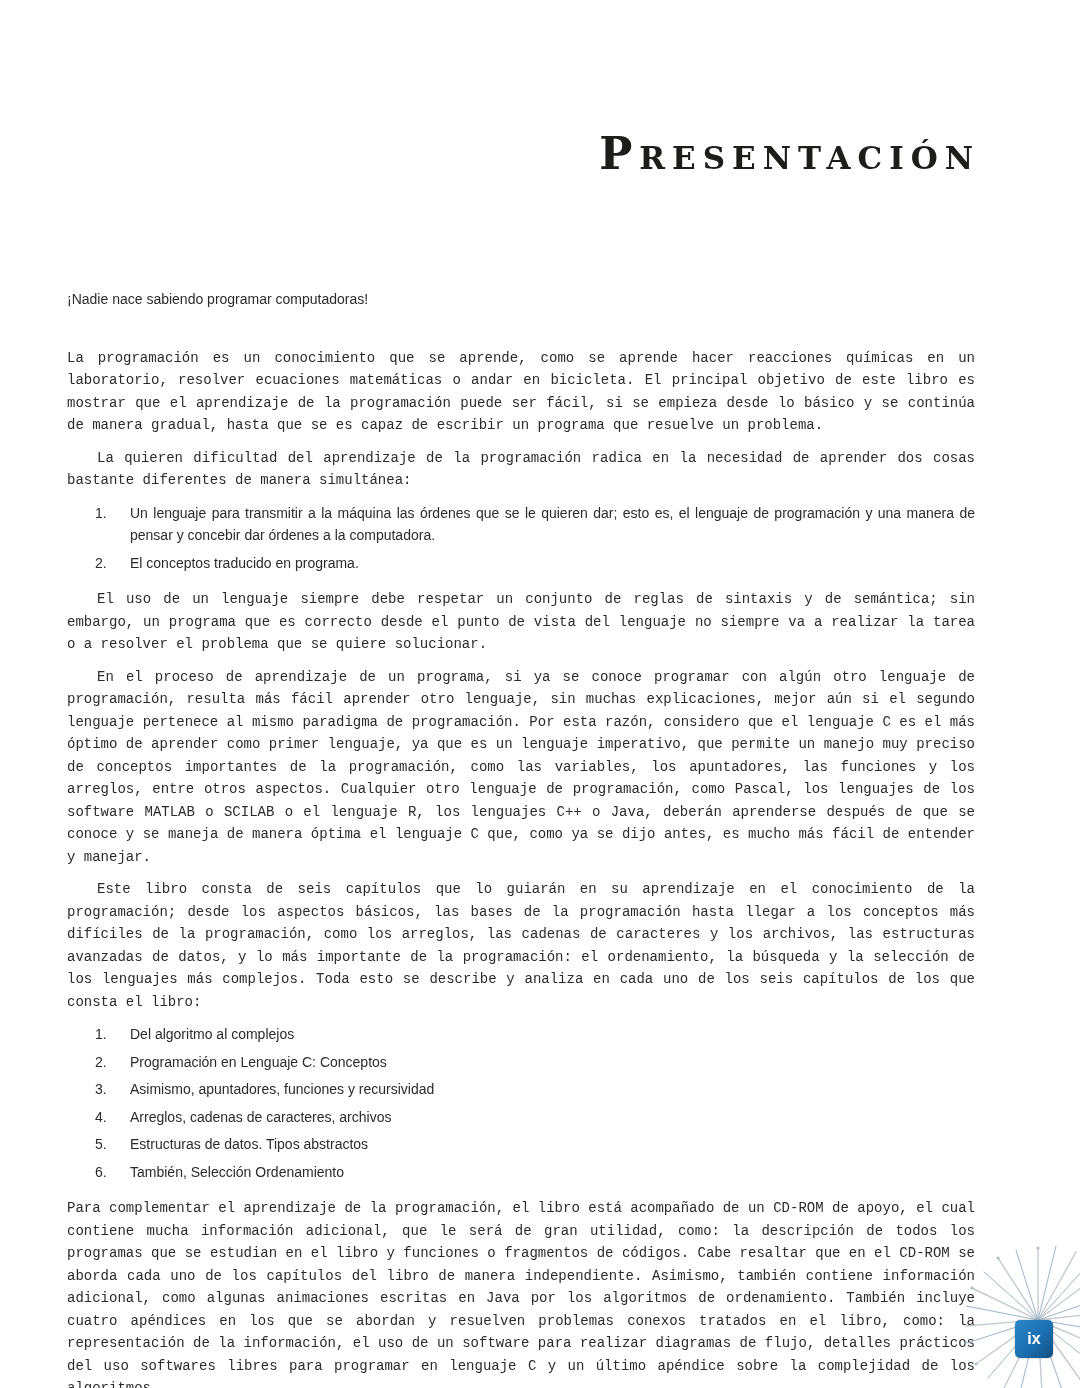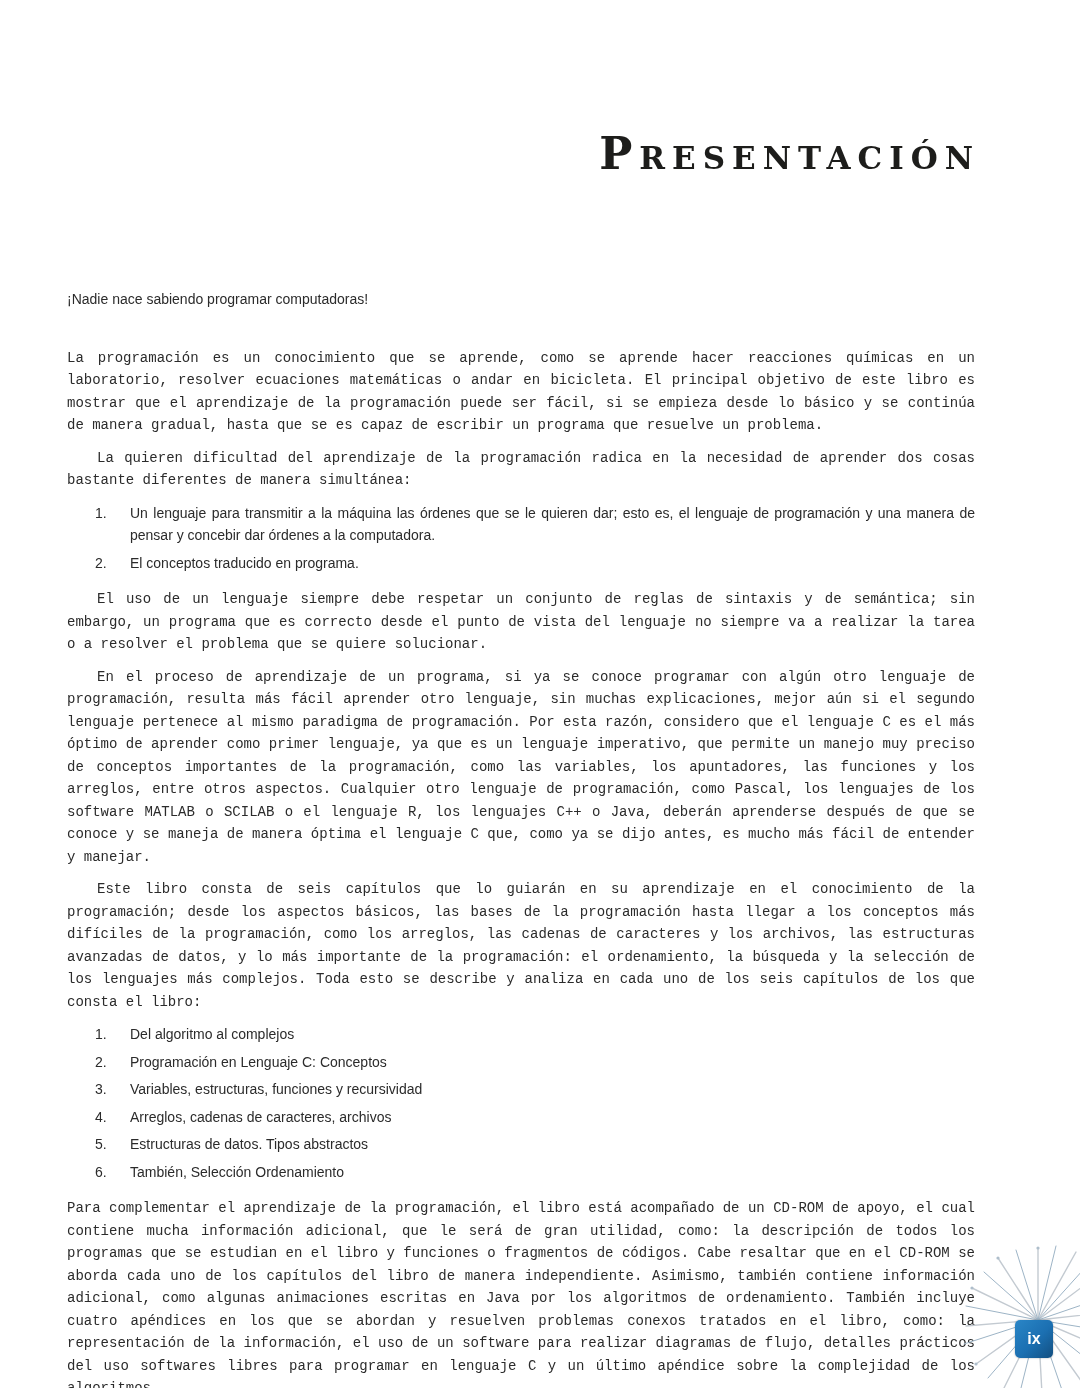--- a/index.html
+++ b/index.html
@@ -110,21 +110,21 @@
       <div class="li">
         <span class="num">1.</span>
         <span class="txt">Del algoritmo al complejos</span>
       </div>
       <div class="li">
         <span class="num">2.</span>
         <span class="txt">Programación en Lenguaje C: Conceptos</span>
       </div>
       <div class="li">
         <span class="num">3.</span>
-        <span class="txt">Variables, estructuras, funciones y recursividad</span>
+        <span class="txt">Asimismo, apuntadores, funciones y recursividad</span>
       </div>
       <div class="li">
         <span class="num">4.</span>
         <span class="txt">Arreglos, cadenas de caracteres, archivos</span>
       </div>
       <div class="li">
         <span class="num">5.</span>
         <span class="txt">Estructuras de datos. Tipos abstractos</span>
       </div>
       <div class="li">

